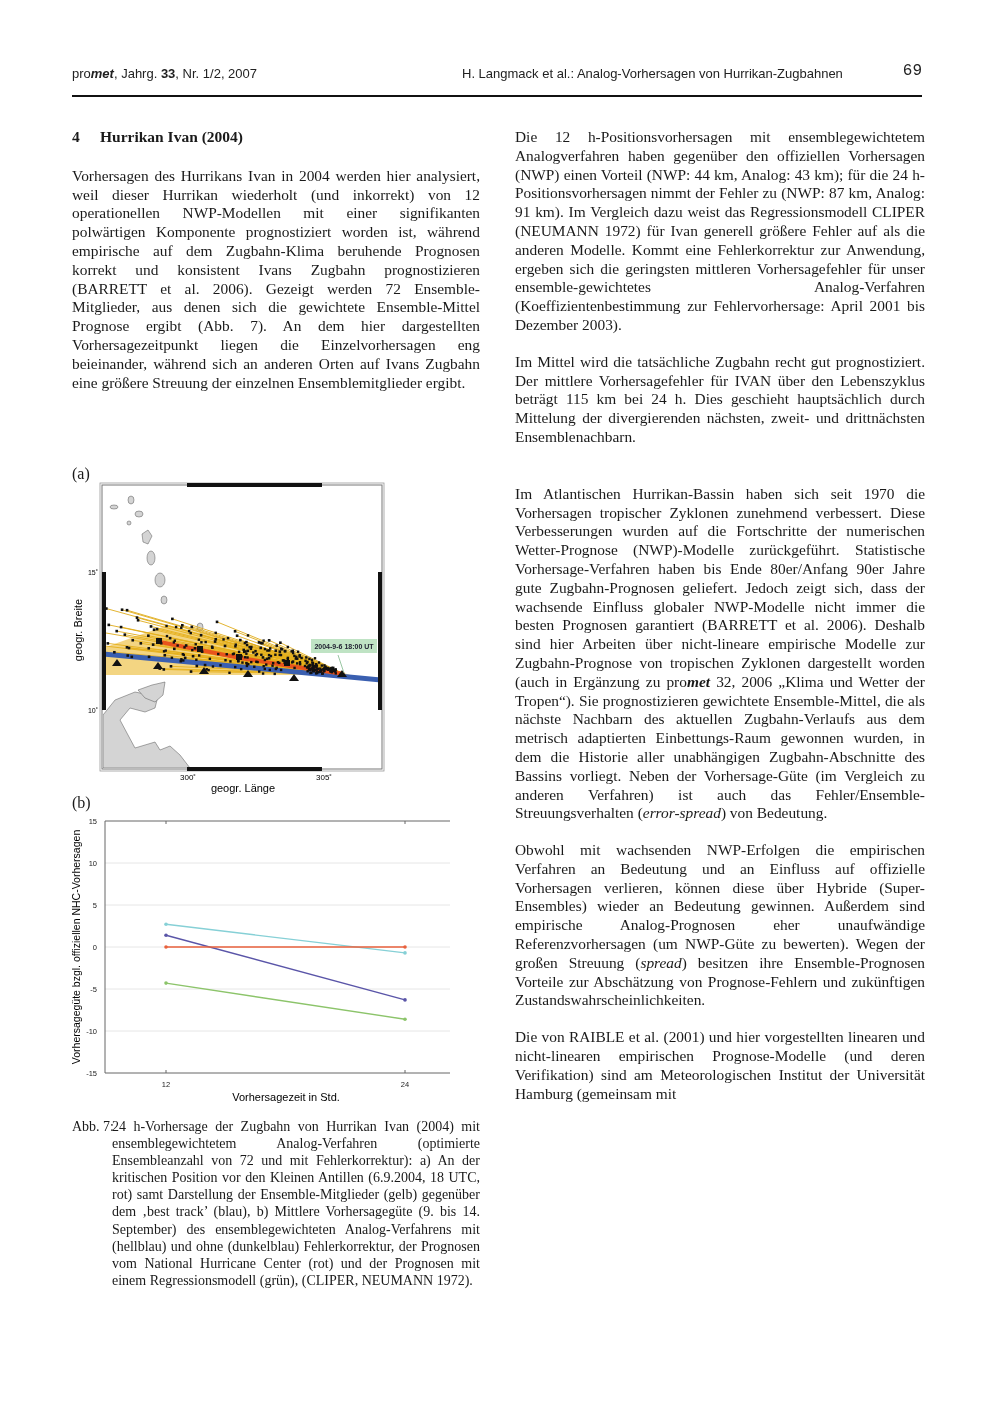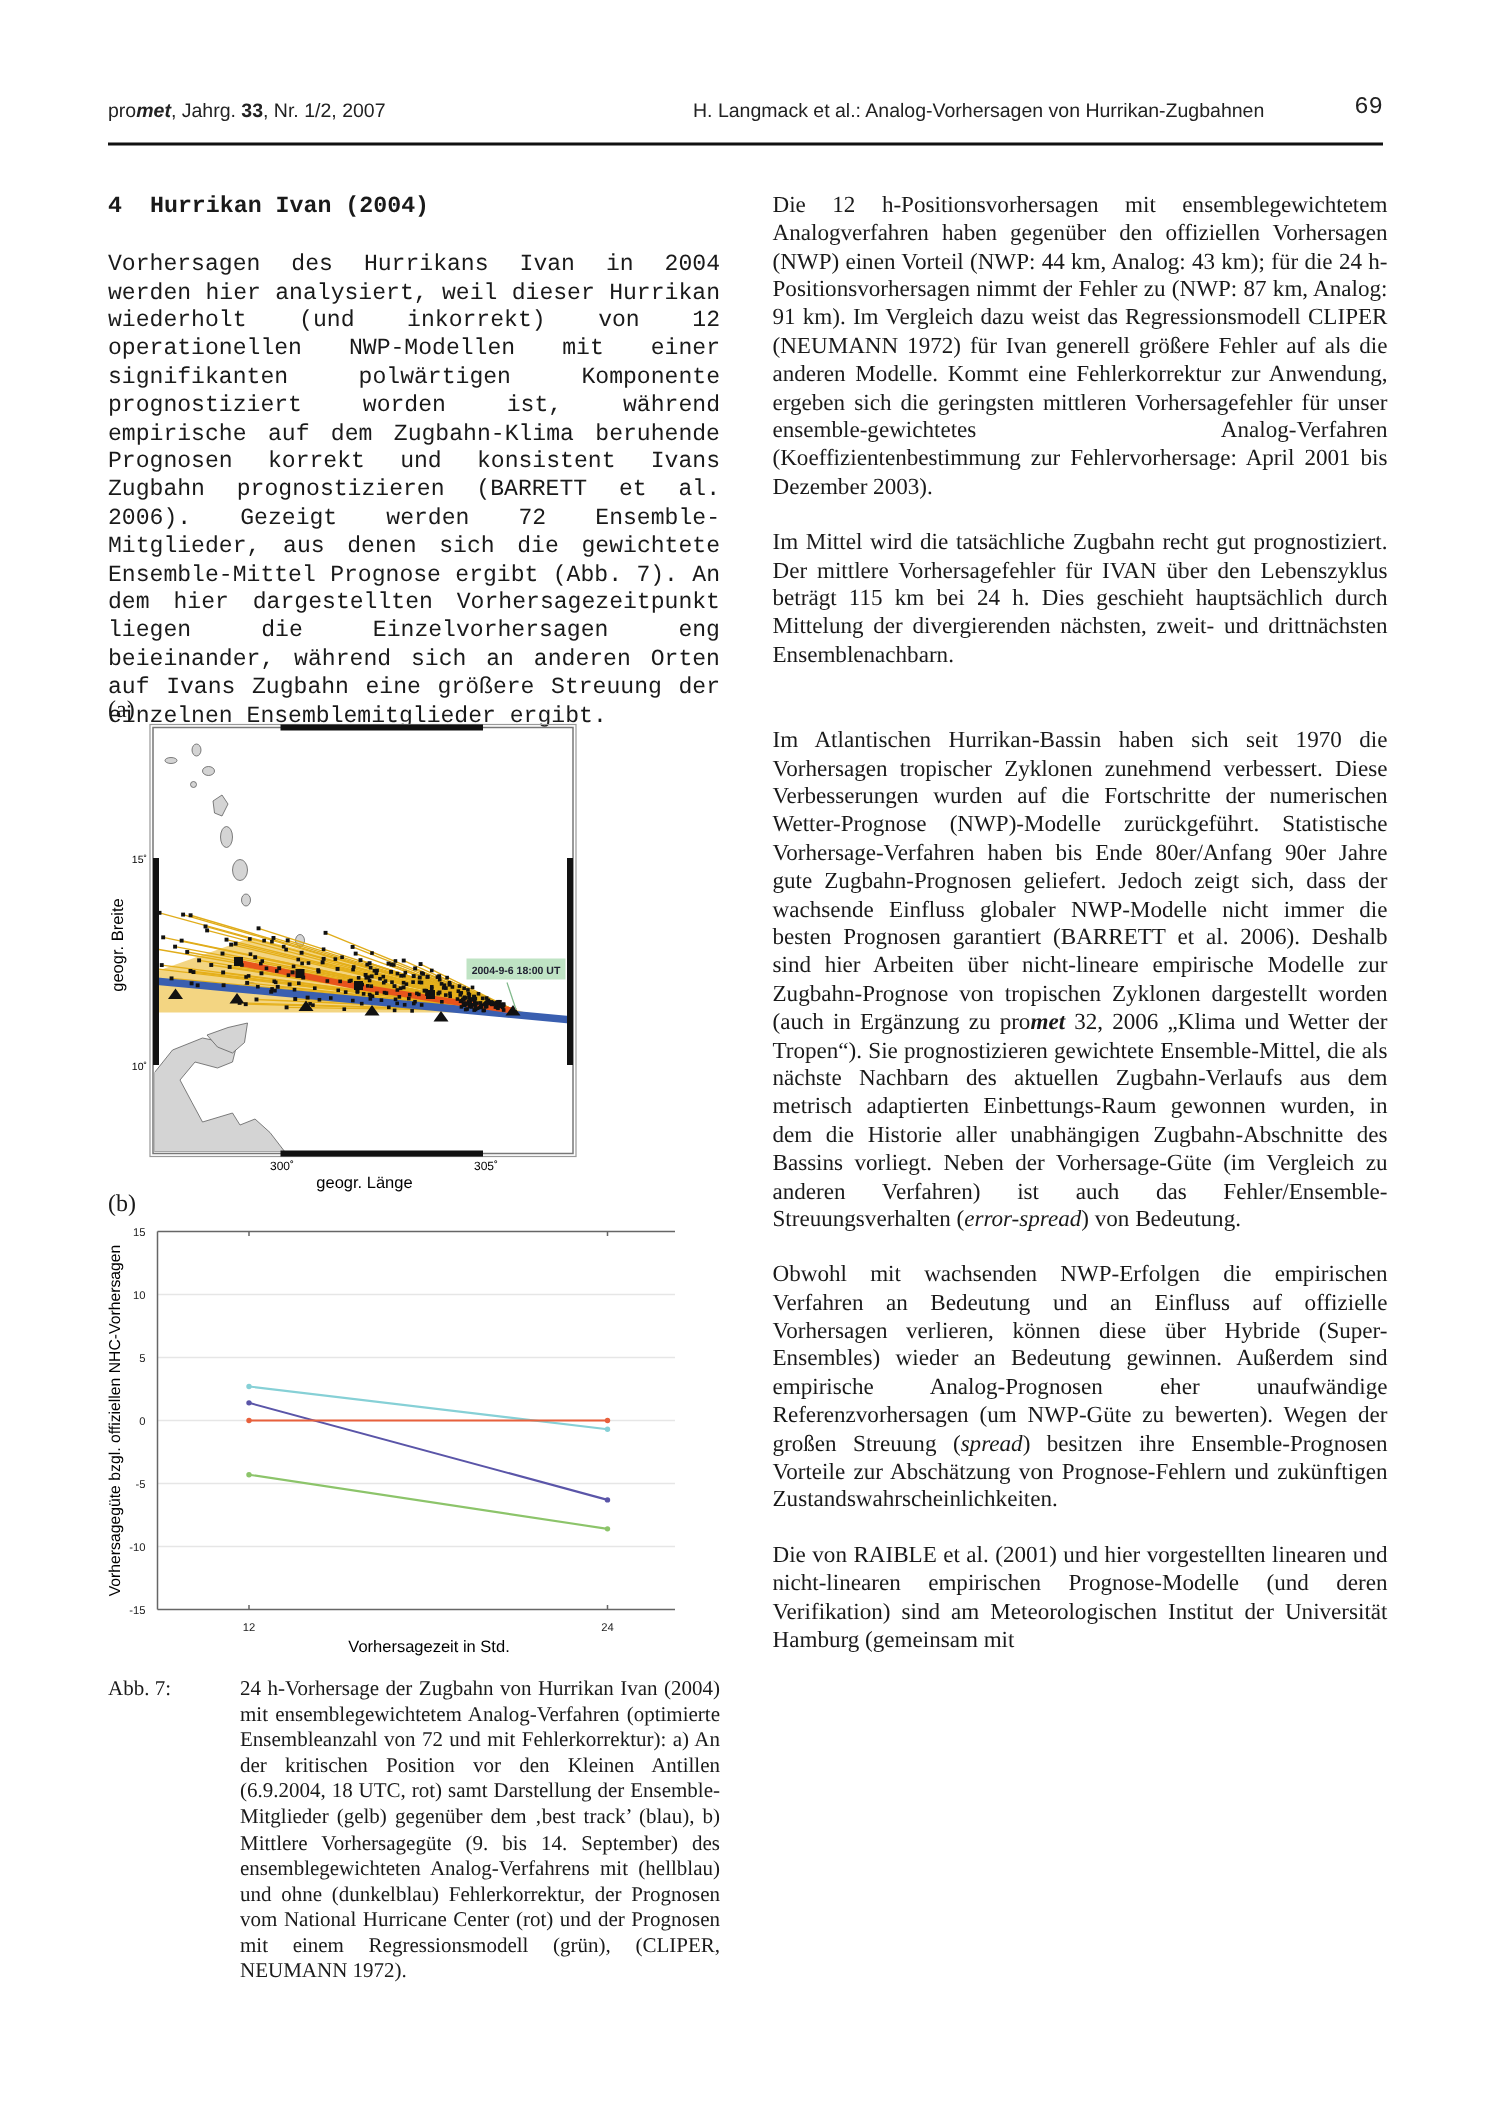--- a/index.html
+++ b/index.html
@@ -5,34 +5,34 @@
   html, body { margin: 0; padding: 0; background: #ffffff; }
   body { width: 1000px; height: 1413px; position: relative; overflow: hidden; color: #1a1a1a; }
   .hdr { position: absolute; top: 66px; font-family: "Liberation Sans", sans-serif; font-size: 13px; color: #222; }
   .hdr b i, .journal i { font-weight: bold; }
   #hdr-left { left: 72px; }
   #hdr-center { left: 420px; margin-left: 42px; }
   #hdr-page { right: 78px; top: 62px; font-family: Liberation Mono, monospace; font-size: 16px; }
   #hdr-rule { position: absolute; left: 72px; right: 78px; top: 95px; height: 2px; background: #111; }
 
   .col { position: absolute; font-family: "Liberation Serif", serif; font-size: 15.4px; line-height: 18.8px; text-align: justify; hyphens: manual; }
-  #col-left { left: 72px; width: 408px; top: 128px; font-family: Liberation Mono, monospace; }
+  #col-left { left: 72px; width: 408px; top: 128px; }
   #col-right { left: 515px; width: 410px; top: 128px; }
   .sec-title { font-weight: bold; font-size: 15.5px; margin: 0 0 20px 0; }
   .sec-title .num { display: inline-block; width: 28px; }
   p { margin: 0 0 18px 0; }
 
   #fig-a-label { position: absolute; left: 72px; top: 465px; font-family: "Liberation Serif", serif; font-size: 16px; }
   #fig-b-label { position: absolute; left: 72px; top: 794px; font-family: "Liberation Serif", serif; font-size: 16px; }
   #map { position: absolute; left: 60px; top: 480px; }
   #chart { position: absolute; left: 60px; top: 805px; }
 
   #caption { position: absolute; left: 72px; top: 1118px; width: 408px; font-family: "Liberation Serif", serif; font-size: 14px; line-height: 17.1px; }
   #caption .lbl { position: absolute; left: 0; top: 0; }
-  #caption .txt { margin-left: 88px; text-align: justify; }
+  #caption .txt { margin-left: 40px; text-align: justify; }
 </style>
 </head>
 <body>
 
 <div id="hdr-left" class="hdr"><span>pro</span><b><i>met</i></b><span>, Jahrg. </span><b>33</b><span>, Nr. 1/2, 2007</span></div>
 <div id="hdr-center" class="hdr">H. Langmack et al.: Analog-Vorhersagen von Hurrikan-Zugbahnen</div>
 <div id="hdr-page" class="hdr">69</div>
 <div id="hdr-rule"></div>
 
 <div id="col-left" class="col">

